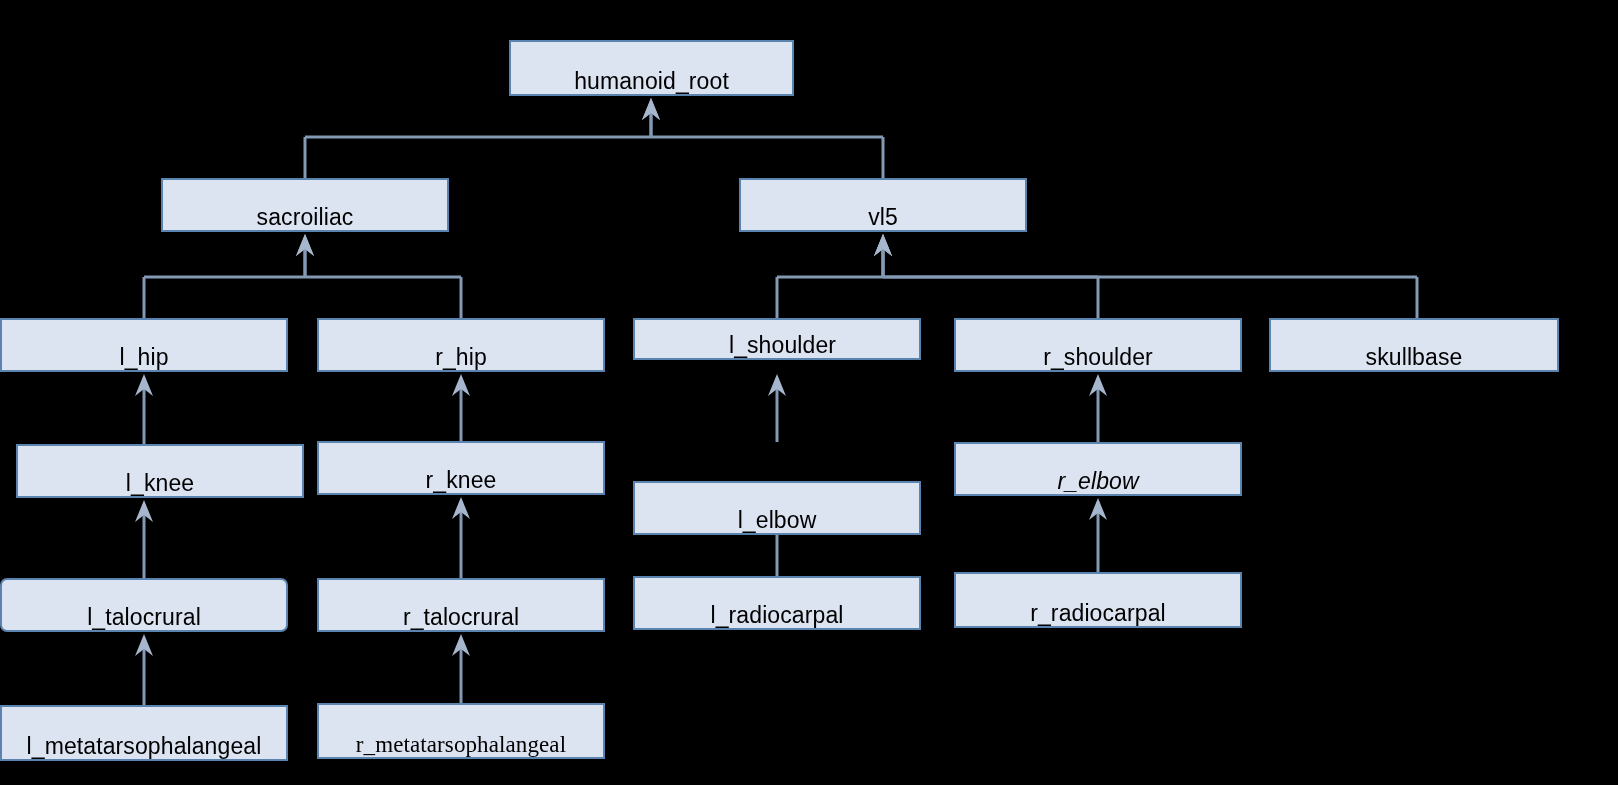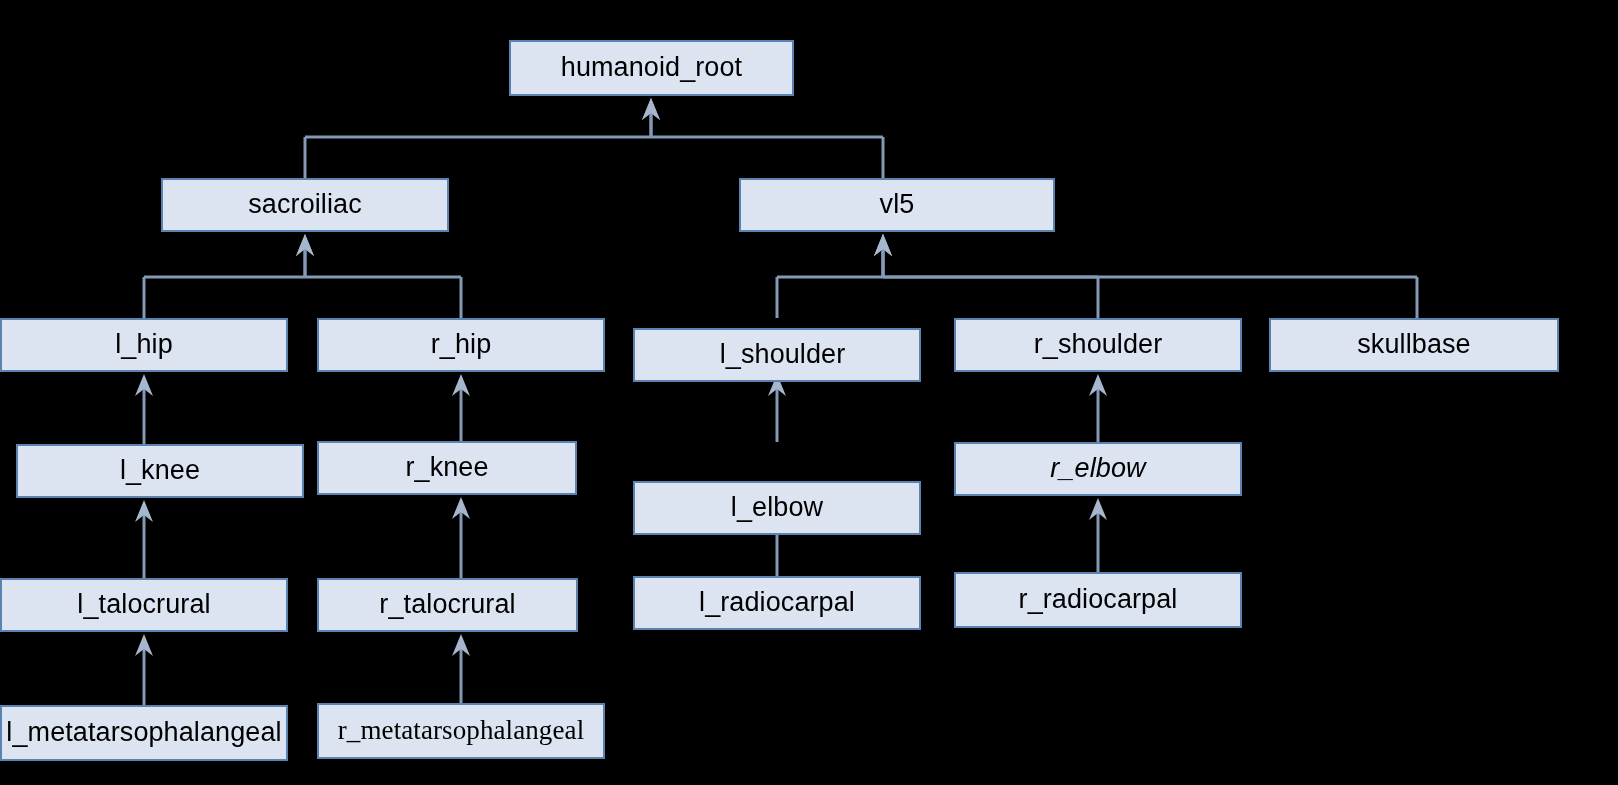--- a/index.html
+++ b/index.html
@@ -15,24 +15,24 @@
     background: #000000;
     overflow: hidden;
     font-family: "Liberation Sans", "DejaVu Sans", sans-serif;
   }
   .node {
     position: absolute;
     box-sizing: border-box;
     background: #dce4f2;
     border: 2px solid #5b83b0;
     display: flex;
-    align-items: center;
+    align-items: flex-end;
     justify-content: center;
     color: #000000;
-    font-size: 27px;
+    font-size: 23px;
     line-height: 1.1;
     white-space: nowrap;
     letter-spacing: 0.1px;
   }
   .edge-svg {
     position: absolute;
     left: 0;
     top: 0;
     width: 1618px;
     height: 785px;
@@ -137,54 +137,54 @@
         <path d="M 461 634 L 470 656 L 461 649 L 452 656 Z" class="edge-arrowhead"></path>
       </g>
     </svg>
   <div id="node-layer">
       <div class="node" style="left: 509px; top: 40px; width: 285px; height: 56px;">
         <span>humanoid_root</span>
       </div>
       <div class="node" style="left: 161px; top: 178px; width: 288px; height: 54px;">
         <span>sacroiliac</span>
       </div>
-      <div class="node" style="left: 739px; top: 178px; width: 316px; height: 54px;">
+      <div class="node" style="left: 739px; top: 178px; width: 288px; height: 54px;">
         <span>vl5</span>
       </div>
       <div class="node" style="left: 0px; top: 318px; width: 288px; height: 54px;">
         <span>l_hip</span>
       </div>
       <div class="node" style="left: 317px; top: 318px; width: 288px; height: 54px;">
         <span>r_hip</span>
       </div>
-      <div class="node" style="left: 633px; top: 328px; width: 288px; height: 54px; padding-left: 11px;">
+      <div class="node" style="left: 633px; top: 318px; width: 288px; height: 42px; padding-left: 11px;">
         <span>l_shoulder</span>
       </div>
       <div class="node" style="left: 954px; top: 318px; width: 288px; height: 54px;">
         <span>r_shoulder</span>
       </div>
       <div class="node" style="left: 1269px; top: 318px; width: 290px; height: 54px;">
         <span>skullbase</span>
       </div>
       <div class="node" style="left: 16px; top: 444px; width: 288px; height: 54px;">
         <span>l_knee</span>
       </div>
-      <div class="node" style="left: 317px; top: 441px; width: 260px; height: 54px;">
+      <div class="node" style="left: 317px; top: 441px; width: 288px; height: 54px;">
         <span>r_knee</span>
       </div>
       <div class="node" style="left: 633px; top: 442px; width: 288px; height: 54px; margin-top: 39px;">
         <span>l_elbow</span>
       </div>
       <div class="node" style="left: 954px; top: 442px; width: 288px; height: 54px; font-style: italic;">
         <span>r_elbow</span>
       </div>
-      <div class="node" style="left: 0px; top: 578px; width: 288px; height: 54px;">
+      <div class="node" style="left: 0px; top: 578px; width: 288px; height: 54px; border-radius: 7px;">
         <span>l_talocrural</span>
       </div>
-      <div class="node" style="left: 317px; top: 578px; width: 261px; height: 54px;">
+      <div class="node" style="left: 317px; top: 578px; width: 288px; height: 54px;">
         <span>r_talocrural</span>
       </div>
       <div class="node" style="left: 633px; top: 576px; width: 288px; height: 54px;">
         <span>l_radiocarpal</span>
       </div>
       <div class="node" style="left: 954px; top: 572px; width: 288px; height: 56px;">
         <span>r_radiocarpal</span>
       </div>
       <div class="node" style="left: 0px; top: 705px; width: 288px; height: 56px;">
         <span>l_metatarsophalangeal</span>

